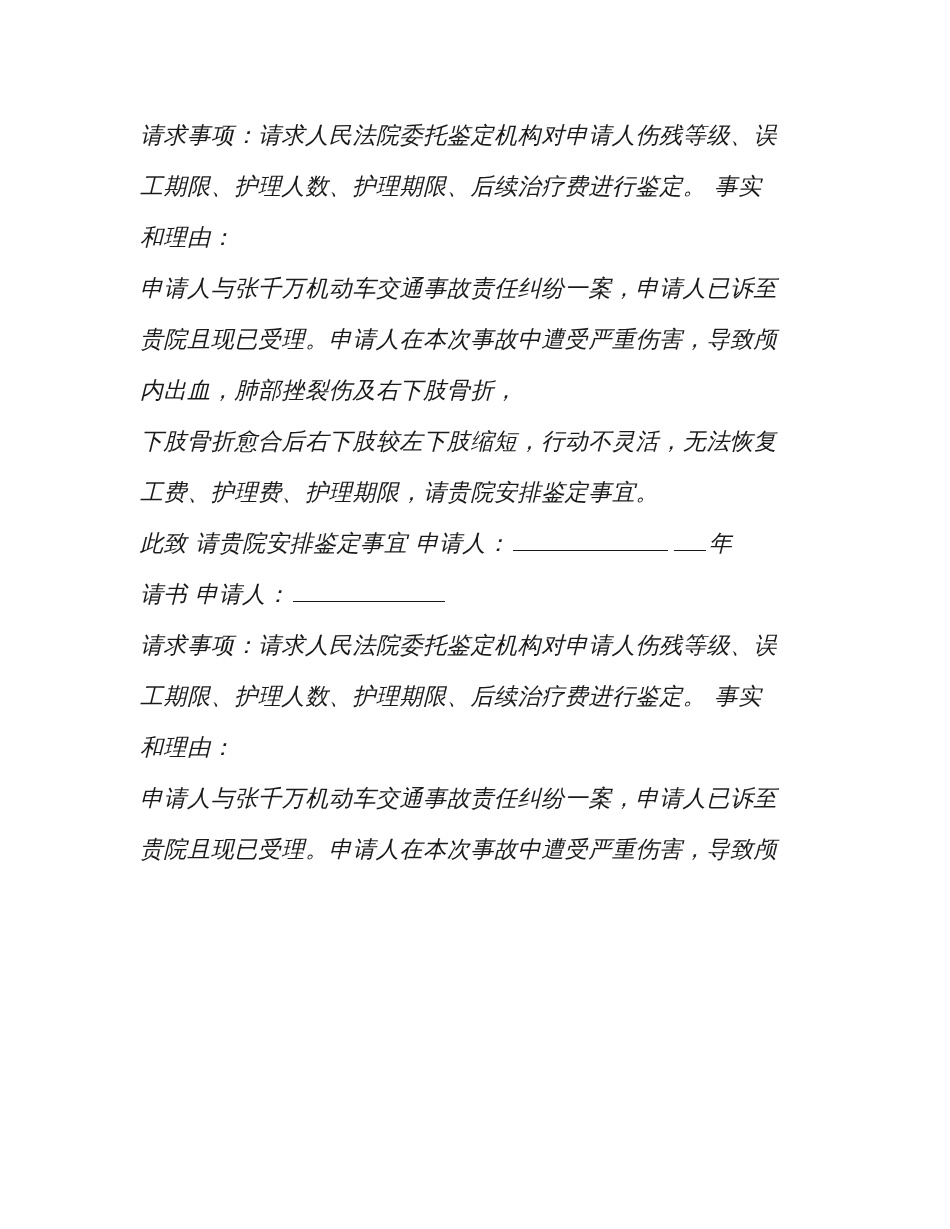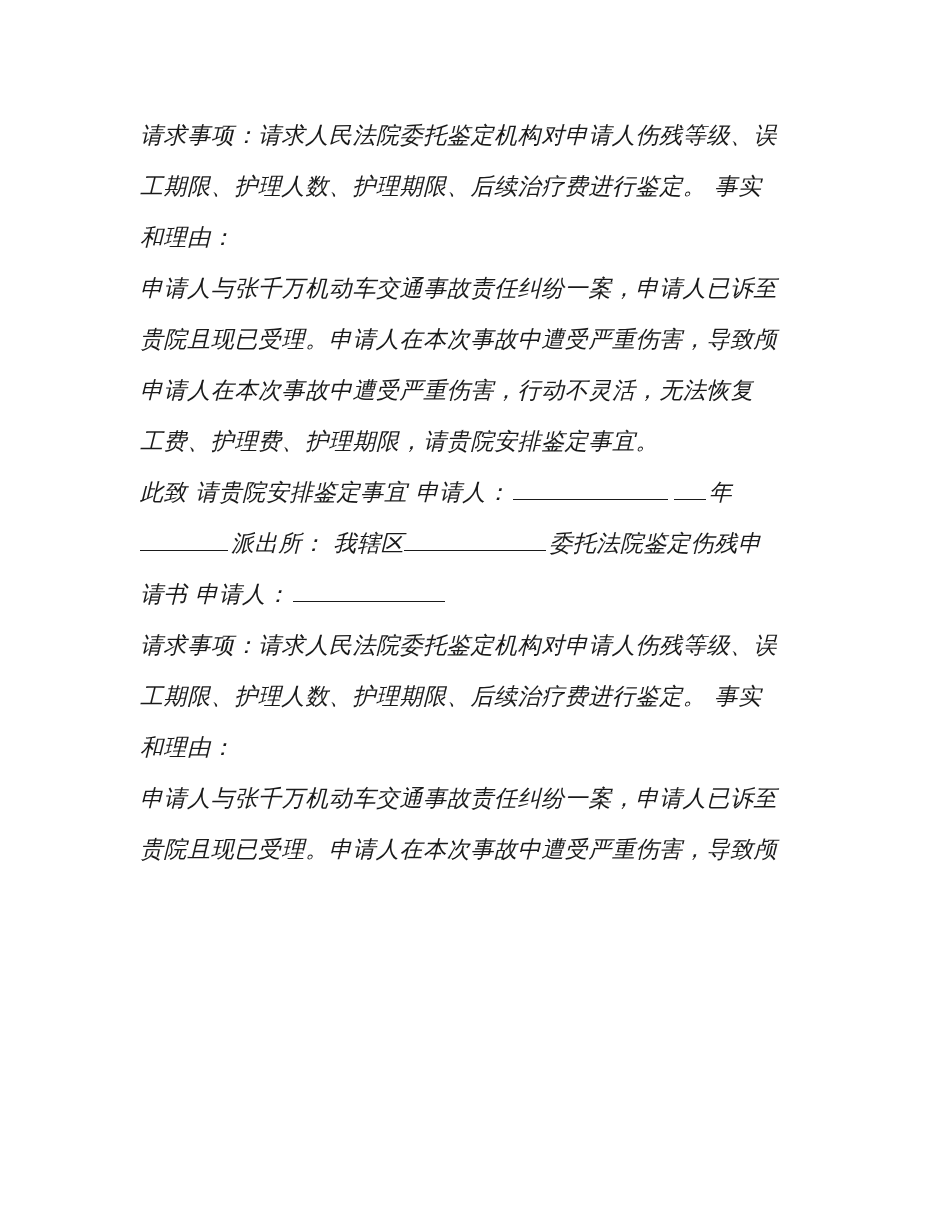--- a/index.html
+++ b/index.html
@@ -11,28 +11,26 @@
 </style>
 </head>
 <body>
 
 <div class="page">
   <div class="line">请求事项：请求人民法院委托鉴定机构对申请人伤残等级、误</div>
   <div class="line">工期限、护理人数、护理期限、后续治疗费进行鉴定。 事实</div>
   <div class="line">和理由：</div>
   <div class="line">申请人与张千万机动车交通事故责任纠纷一案，申请人已诉至</div>
   <div class="line">贵院且现已受理。申请人在本次事故中遭受严重伤害，导致颅</div>
-  <div class="line">申请人在本次事故中遭受严重伤害，行动不灵活，无法恢复</div>
+  <div class="line">内出血，肺部挫裂伤及右下肢骨折，</div>
+  <div class="line">下肢骨折愈合后右下肢较左下肢缩短，行动不灵活，无法恢复</div>
   <div class="line">工费、护理费、护理期限，请贵院安排鉴定事宜。</div>
 
   <div class="line">
     <span>此致 请贵院安排鉴定事宜 申请人：</span><span class="blank" style="width:155px"></span><span class="blank" style="width:32px"></span><span>年</span>
-  </div>
-  <div class="line">
-    <span class="blank" style="width:88px;margin-left:0"></span><span>派出所： 我辖区</span><span class="blank" style="width:142px;margin-left:0"></span><span>委托法院鉴定伤残申</span>
   </div>
   <div class="line">
     <span>请书 申请人：</span><span class="blank" style="width:152px"></span>
   </div>
 
   <div class="line">请求事项：请求人民法院委托鉴定机构对申请人伤残等级、误</div>
   <div class="line">工期限、护理人数、护理期限、后续治疗费进行鉴定。 事实</div>
   <div class="line">和理由：</div>
   <div class="line">申请人与张千万机动车交通事故责任纠纷一案，申请人已诉至</div>
   <div class="line">贵院且现已受理。申请人在本次事故中遭受严重伤害，导致颅</div>

